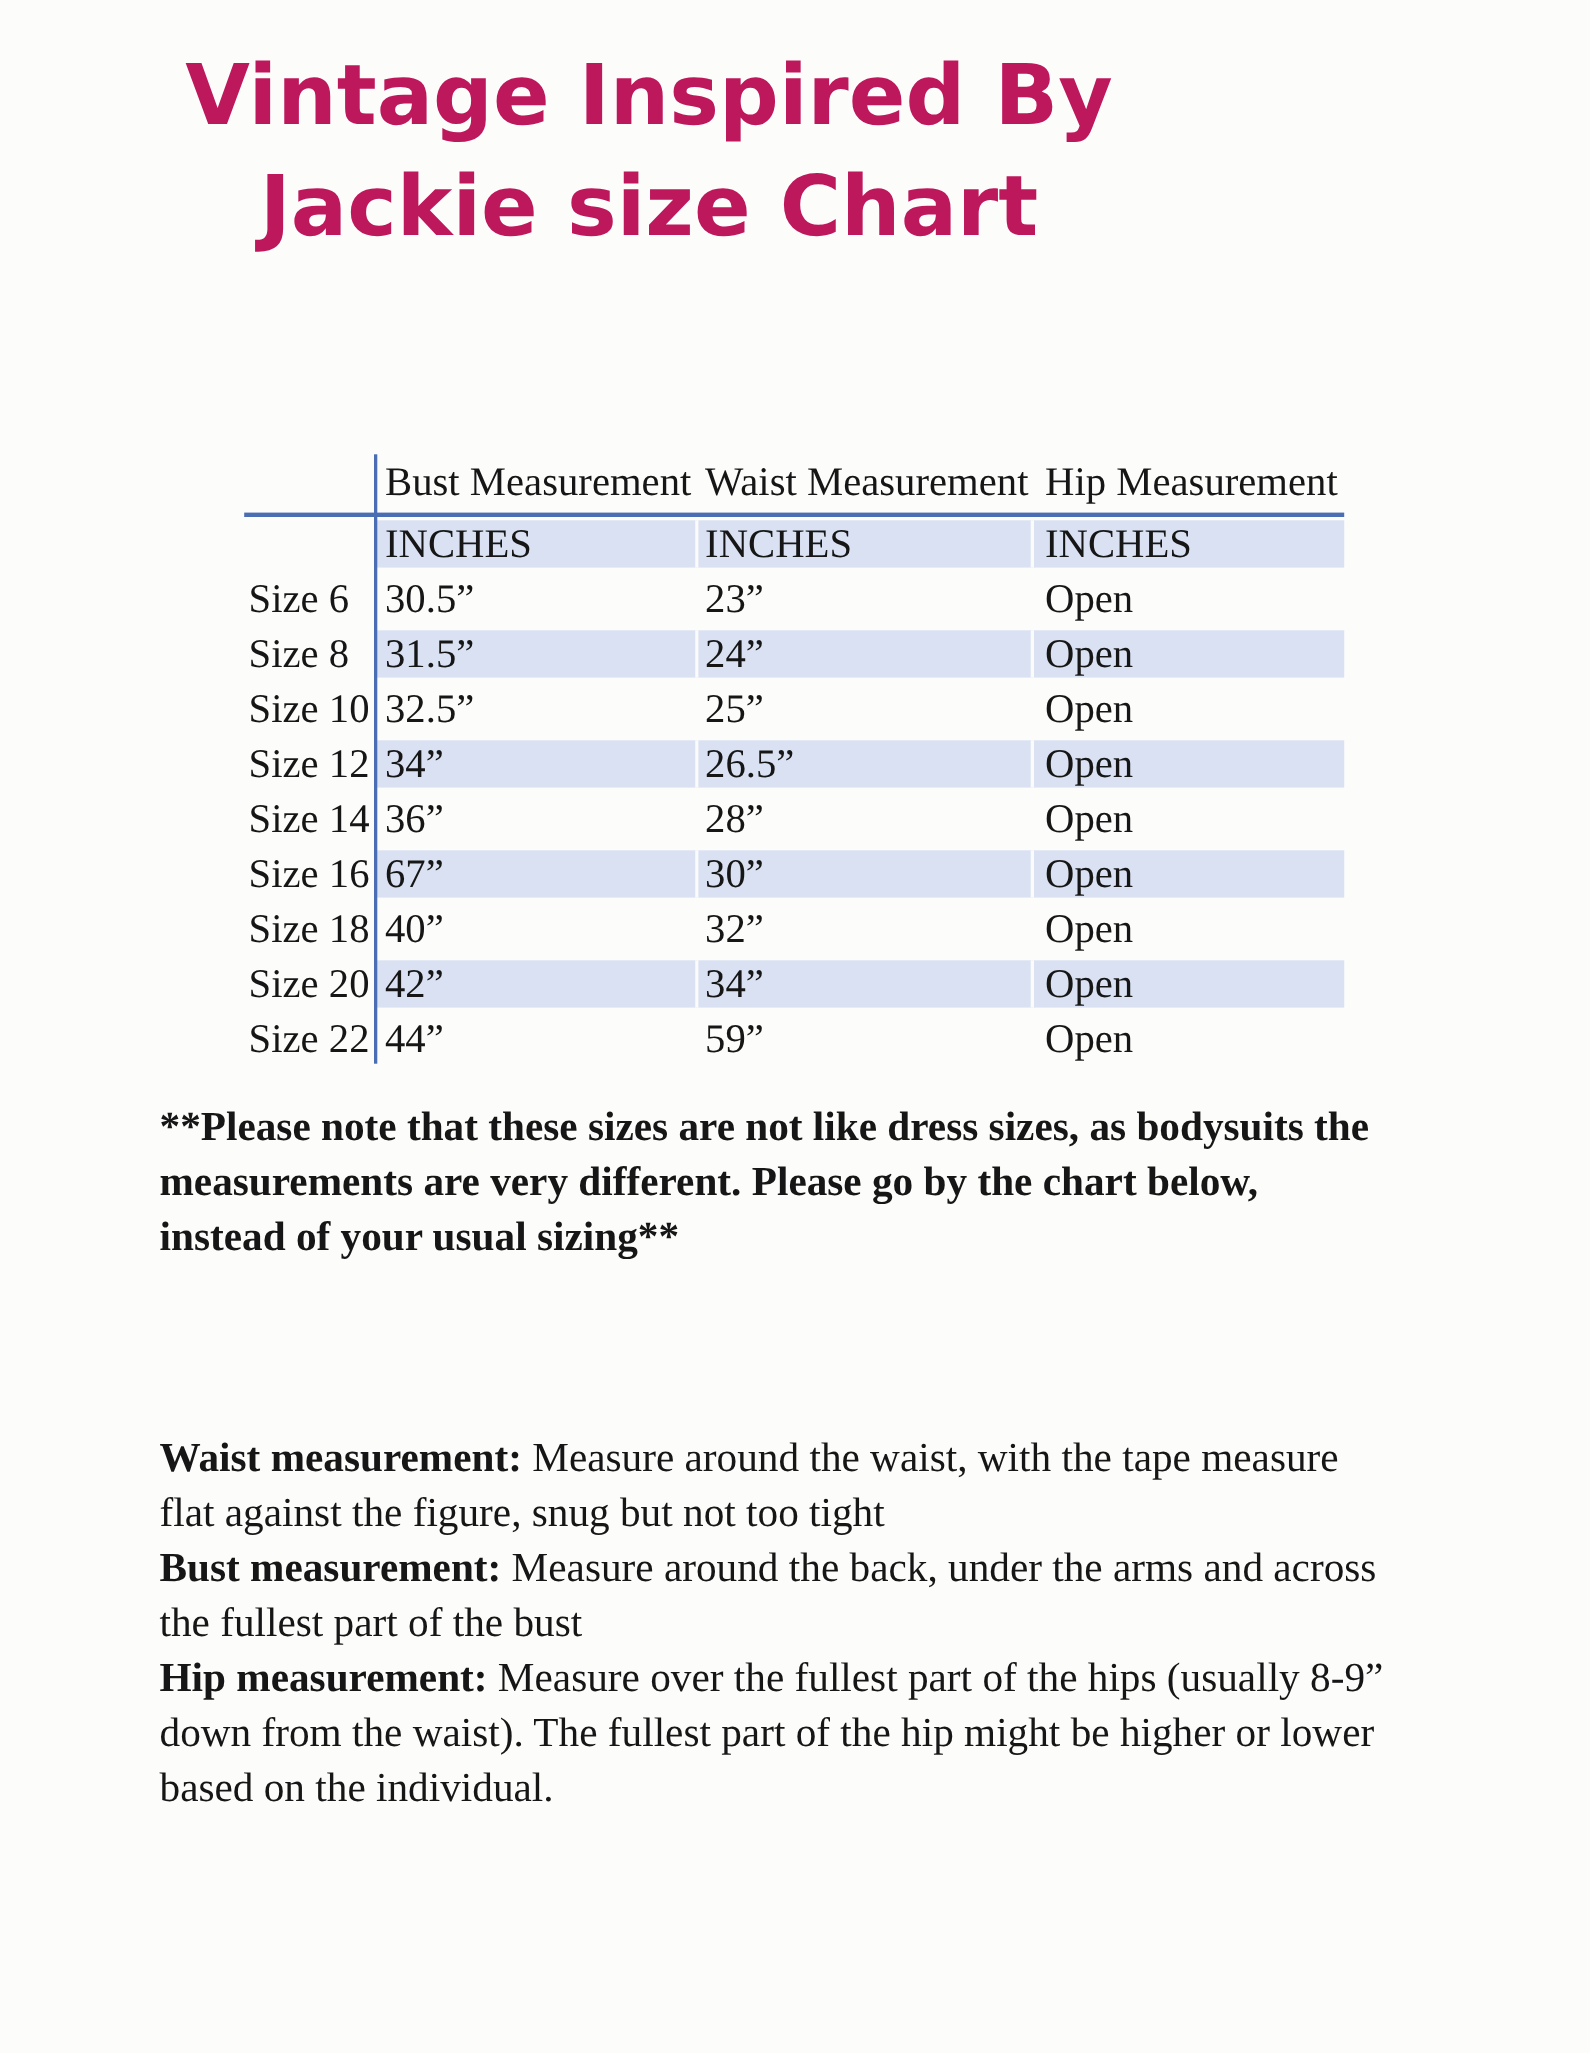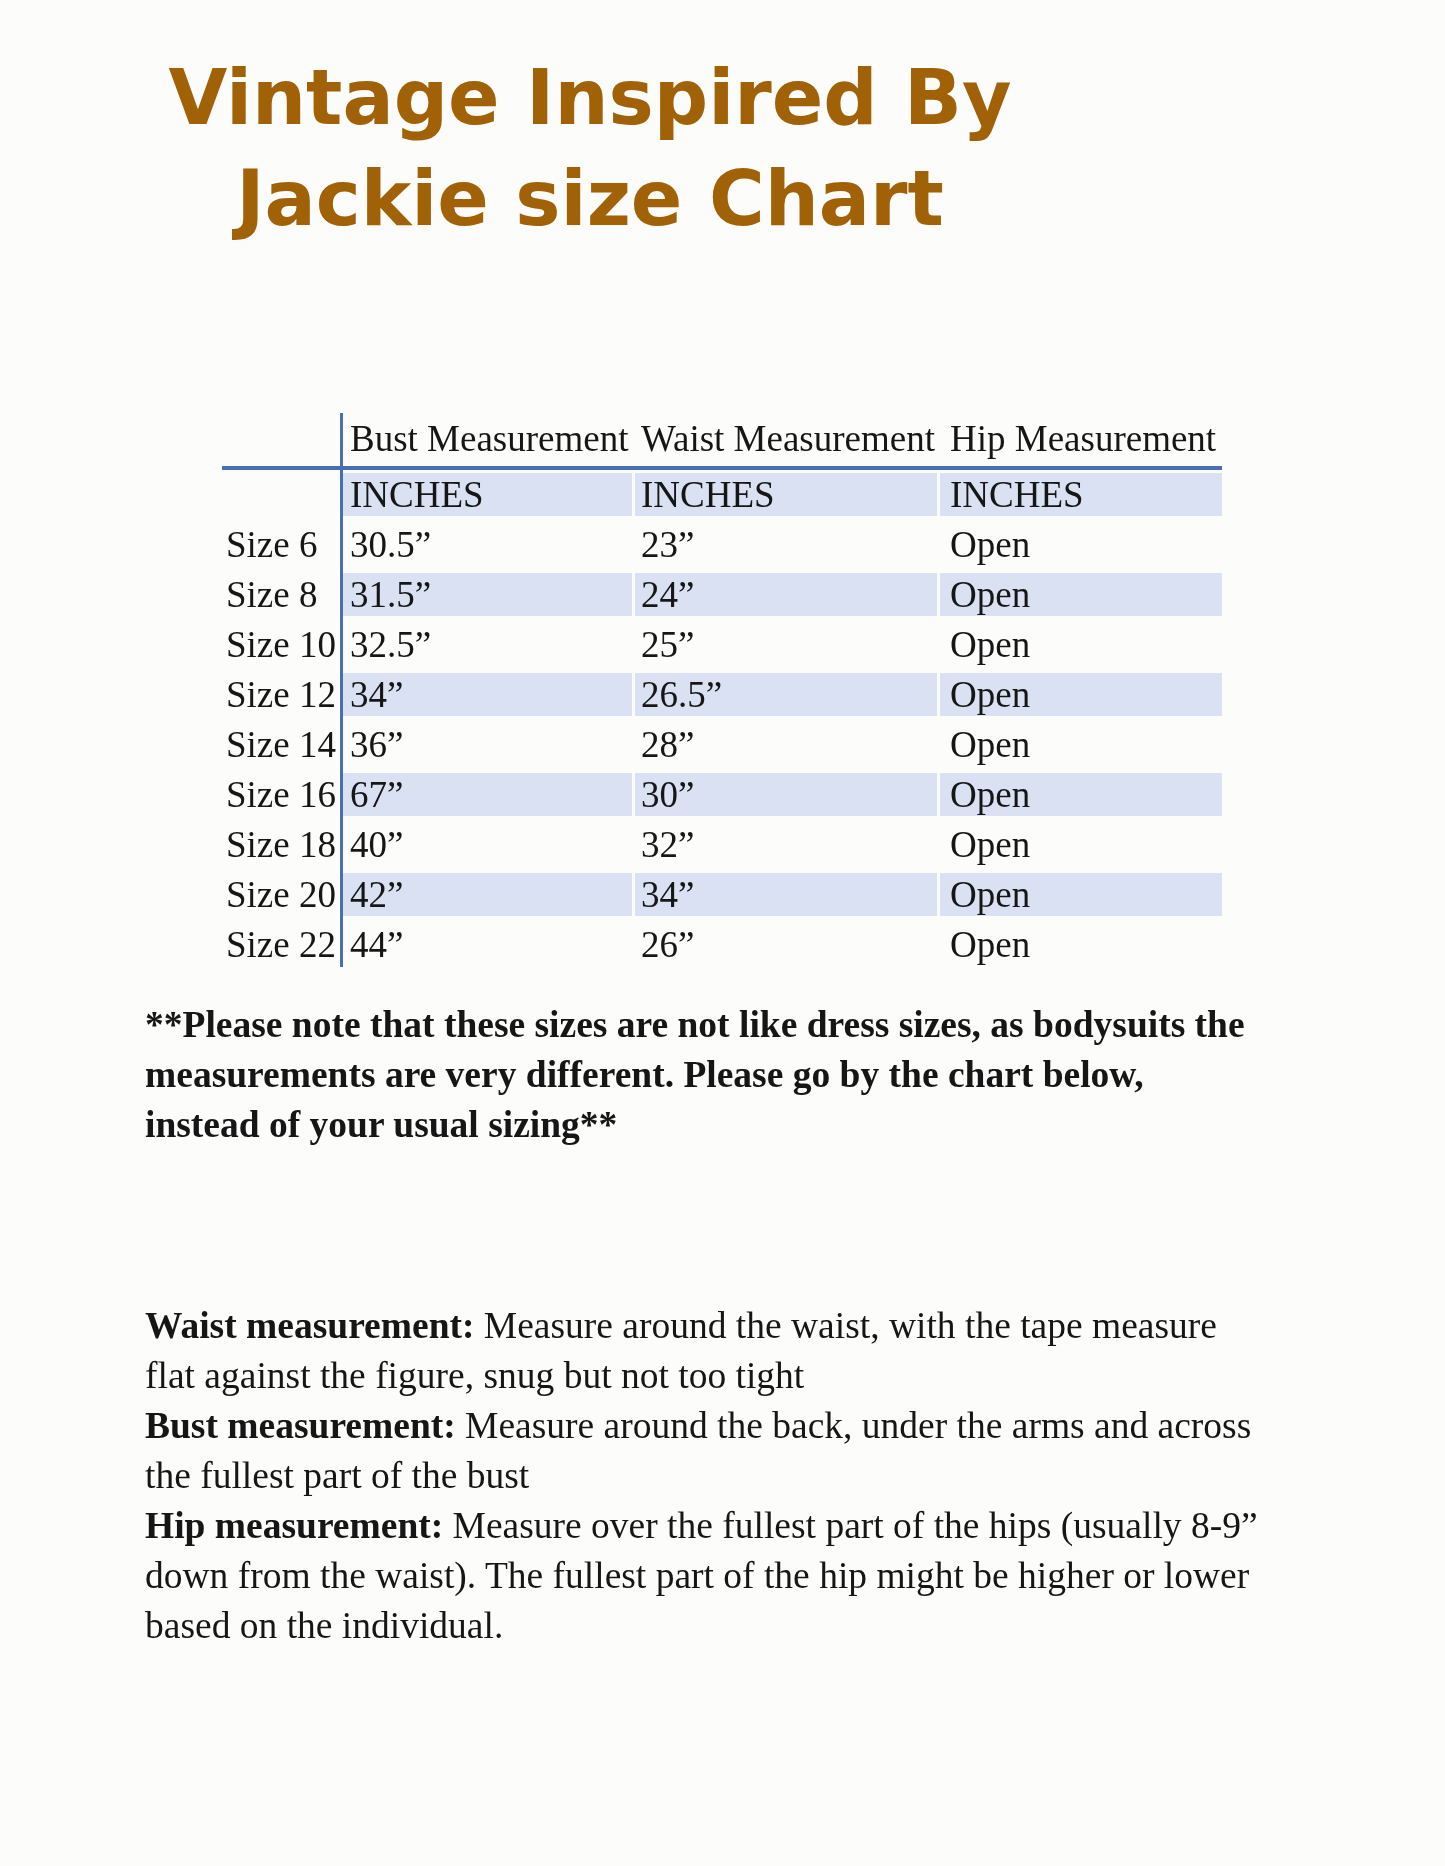--- a/index.html
+++ b/index.html
@@ -8,27 +8,27 @@
     width:1445px; height:1866px;
     background:#fcfcfb;
     font-family:"Liberation Serif", serif;
     color:#161616;
     overflow:hidden;
     margin:0 auto;
   }
 
   
   .title {
-    position:absolute; left:0; top:47px; width:1180px;
+    position:absolute; left:0; top:36px; width:1180px;
     text-align:center;
     font-family:"DejaVu Sans", sans-serif;
     font-weight:bold;
     font-size:76px;
     line-height:101px;
-    color:#a16207;
+    color:#be185d;
   }
 
   
   .sizetable {
     position:absolute; left:222px; top:413px; width:1000px;
     font-size:37px;
   }
   .vrule {
     position:absolute; left:118px; top:0; width:3px; height:554px;
     background:var(--accent, #4a6db4);
@@ -149,21 +149,21 @@
     <div class="trow datarow band">
       <div class="c0">Size 20</div>
       <div class="c1">42”</div>
       <div class="c2">34”</div>
       <div class="c3">Open</div>
     </div>
 
     <div class="trow datarow">
       <div class="c0">Size 22</div>
       <div class="c1">44”</div>
-      <div class="c2">26”</div>
+      <div class="c2">59”</div>
       <div class="c3">Open</div>
     </div>
   </div>
 
   <p class="note">**Please note that these sizes are not like dress sizes, as bodysuits the measurements are very different. Please go by the chart below, instead of your usual sizing**</p>
 
   <div class="defs">
     <p><b>Waist measurement:</b><span> Measure around the waist, with the tape measure flat against the figure, snug but not too tight</span></p>
     <p><b>Bust measurement:</b><span> Measure around the back, under the arms and across the fullest part of the bust</span></p>
     <p><b>Hip measurement:</b><span> Measure over the fullest part of the hips (usually 8-9” down from the waist). The fullest part of the hip might be higher or lower based on the individual.</span></p>

